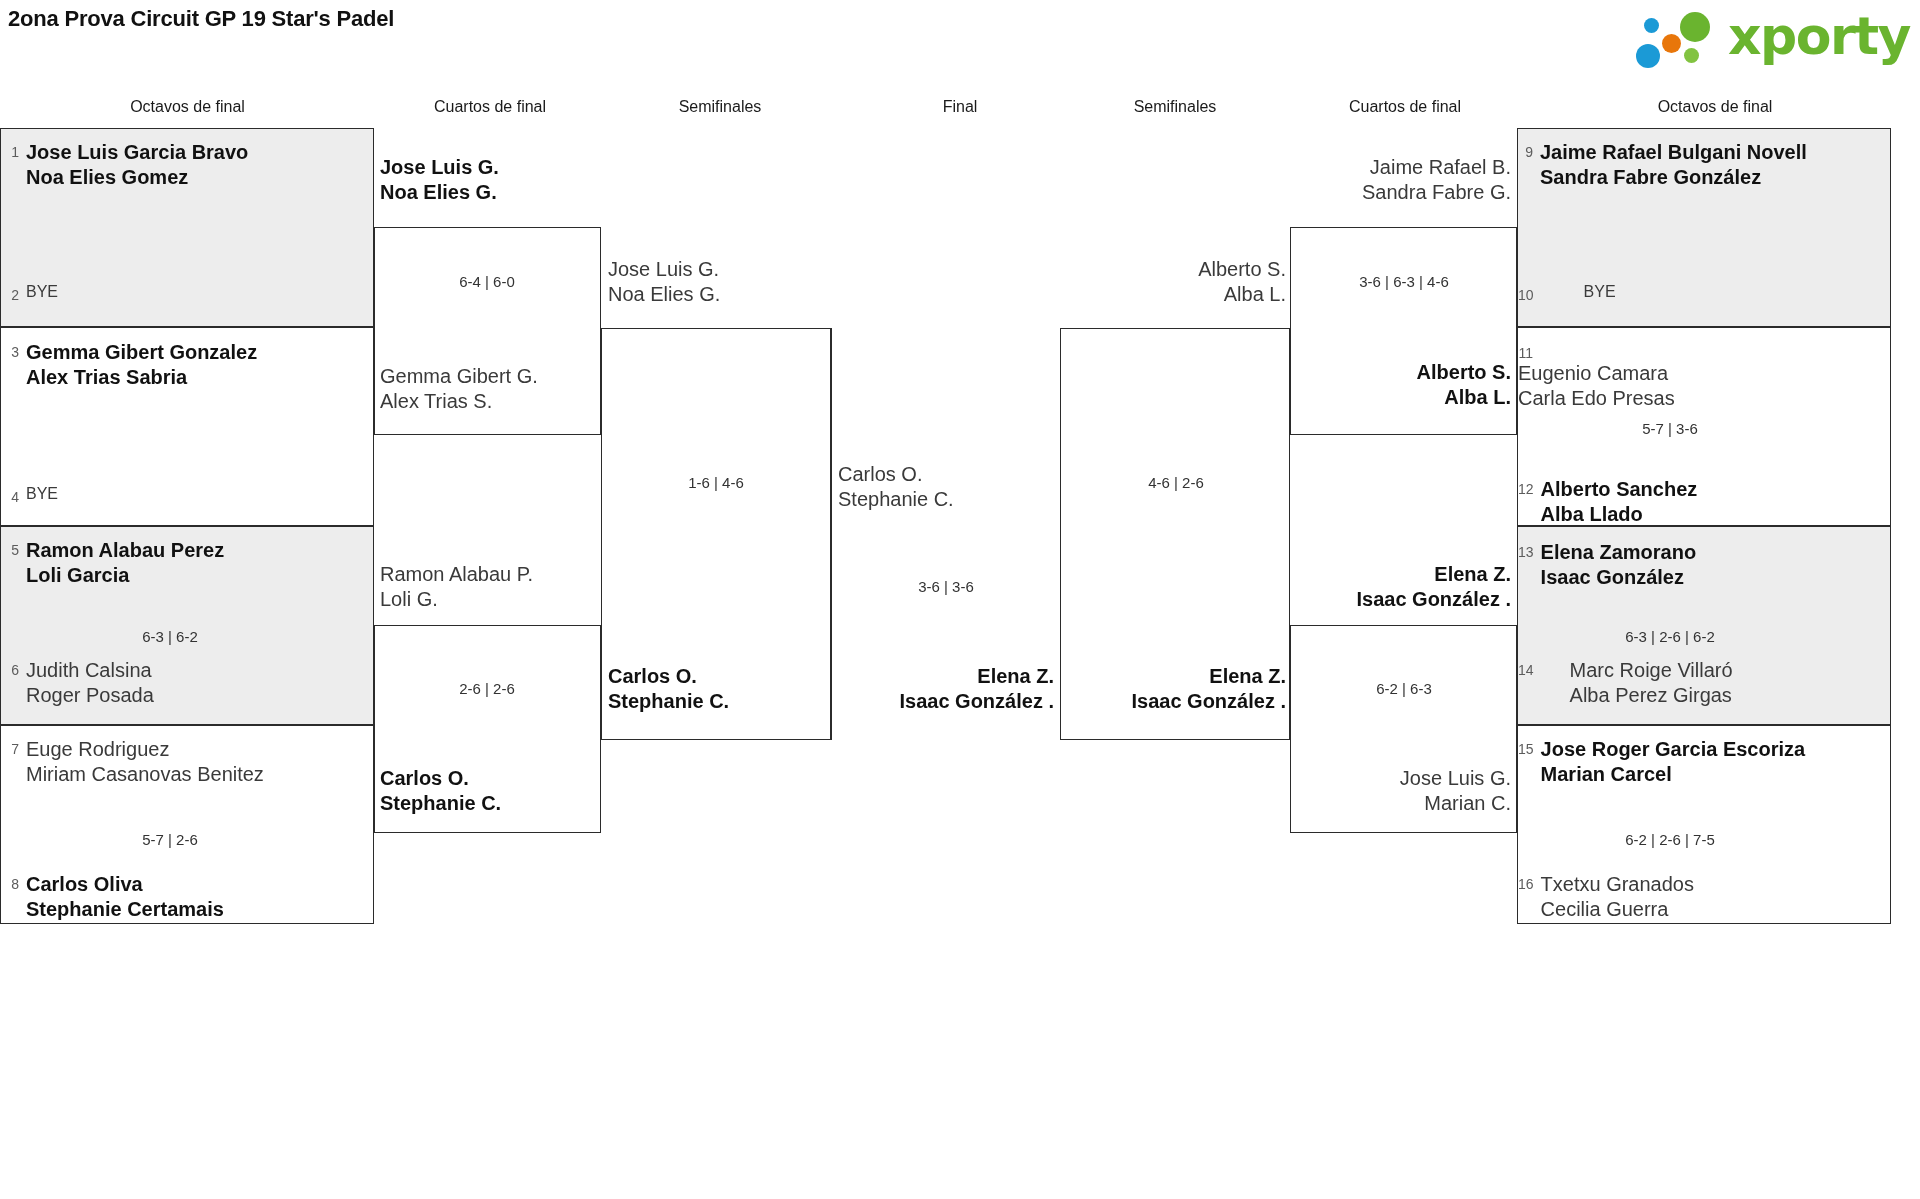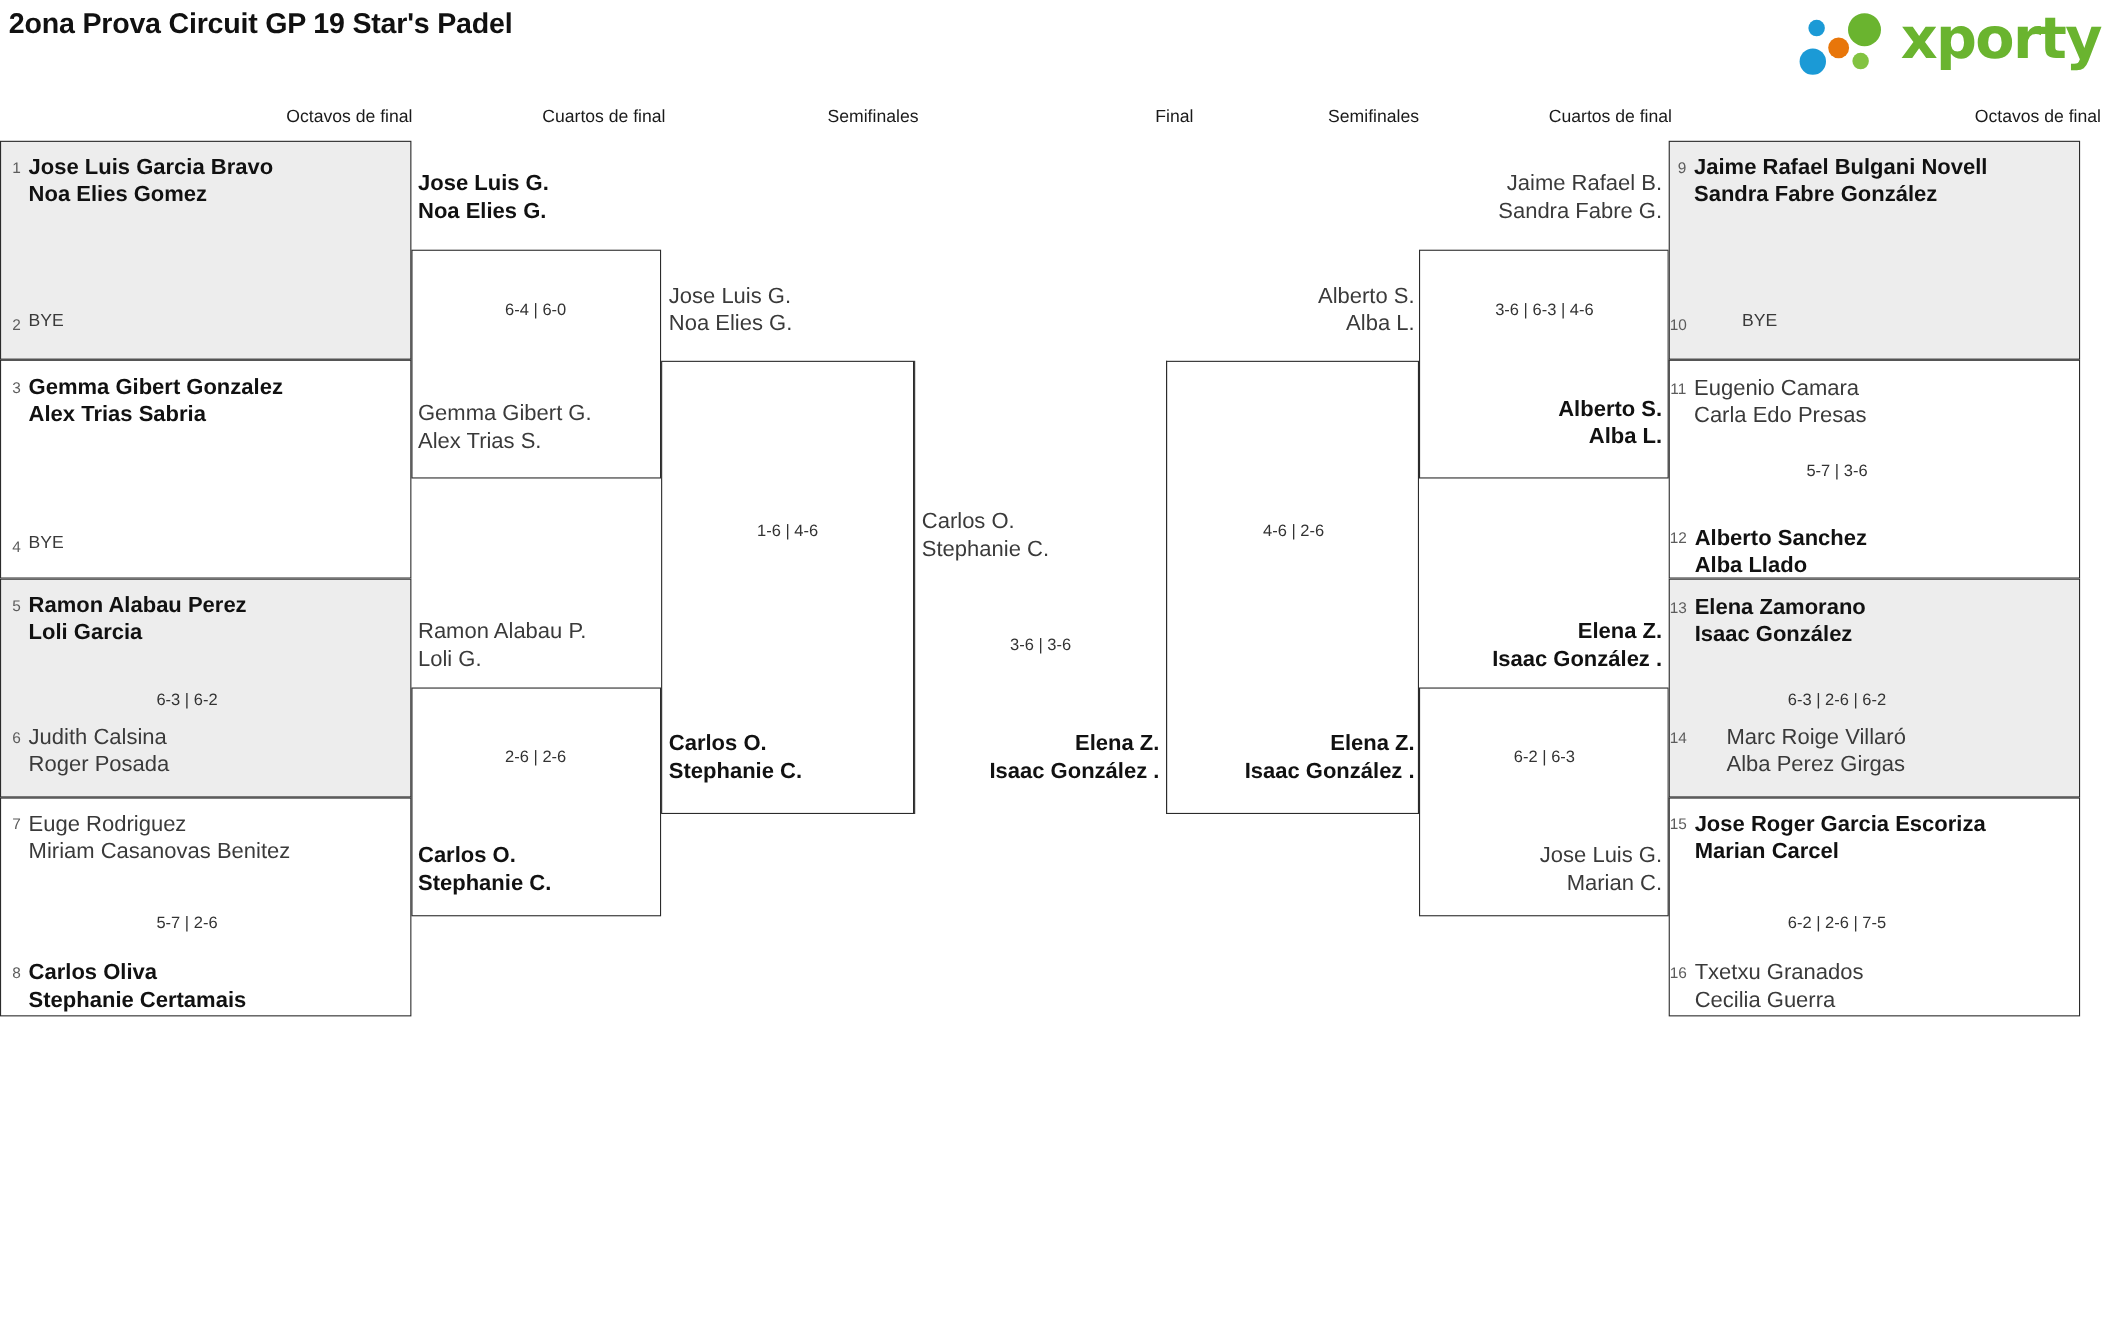--- a/index.html
+++ b/index.html
@@ -8,29 +8,29 @@
     background: #ffffff;
     width: 1920px; height: 1199px;
     font-family: "Liberation Sans", sans-serif;
     color: #1a1a1a;
     overflow: hidden;
   }
   #root { position: relative; width: 1920px; height: 1199px; }
 
   
   .title-block { position: absolute; left: 8px; top: 4px; }
-  .title-line { font-size: 26px; font-weight: bold; line-height: 1.32; color: #111; white-space: nowrap; letter-spacing: -0.2px; }
+  .title-line { font-size: 22px; font-weight: bold; line-height: 1.32; color: #111; white-space: nowrap; letter-spacing: -0.2px; }
 
   
   .logo { position: absolute; right: 14px; top: 8px; width: 270px; height: 58px; }
   .logo-word { position: absolute; left: 92px; top: -2px; font-size: 52px; font-weight: bold; color: #6ab42f; letter-spacing: -1.5px; font-family: "DejaVu Sans", sans-serif; }
   .dot { position: absolute; border-radius: 50%; }
 
   
-  .round-head { position: absolute; font-size: 16px; color: #1a1a1a; text-align: right; white-space: nowrap; }
+  .round-head { position: absolute; font-size: 16px; color: #1a1a1a; text-align: center; white-space: nowrap; }
 
   
   .box { position: absolute; border: 1px solid #2b2b2b; background: transparent; }
   .box.shaded { background: #ededed; }
   .vline { position: absolute; background: #2b2b2b; width: 1px; }
 
   
   .entry { position: absolute; display: flex; align-items: flex-start; white-space: nowrap; }
   .entry.right { justify-content: flex-end; }
   .seed { font-size: 14px; color: #5c5c5c; min-width: 22px; text-align: right; padding-right: 7px; padding-top: 4px; flex: 0 0 auto; }
@@ -189,21 +189,21 @@
   <div class="box" style="left:1517px; top:725px; width:374px; height:199px;"></div>
 
   <div class="entry" style="left:1518px; top:140px;">
     <span class="seed">9</span>
     <span class="names win"><span>Jaime Rafael Bulgani Novell</span><br><span>Sandra Fabre González</span></span>
   </div>
   <div class="entry" style="left:1518px; top:283px;gap:43px;">
     <span class="seed">10</span>
     <span class="bye">BYE</span>
   </div>
-  <div class="entry" style="left:1518px; top:341px;">
+  <div class="entry" style="left:1518px; top:341px;flex-direction:column;">
     <span class="seed">11</span>
     <span class="names lose"><span>Eugenio Camara</span><br><span>Carla Edo Presas</span></span>
   </div>
   <div class="entry" style="left:1518px; top:477px;">
     <span class="seed">12</span>
     <span class="names win"><span>Alberto Sanchez</span><br><span>Alba Llado</span></span>
   </div>
   <div class="entry" style="left:1518px; top:540px;">
     <span class="seed">13</span>
     <span class="names win"><span>Elena Zamorano</span><br><span>Isaac González</span></span>

